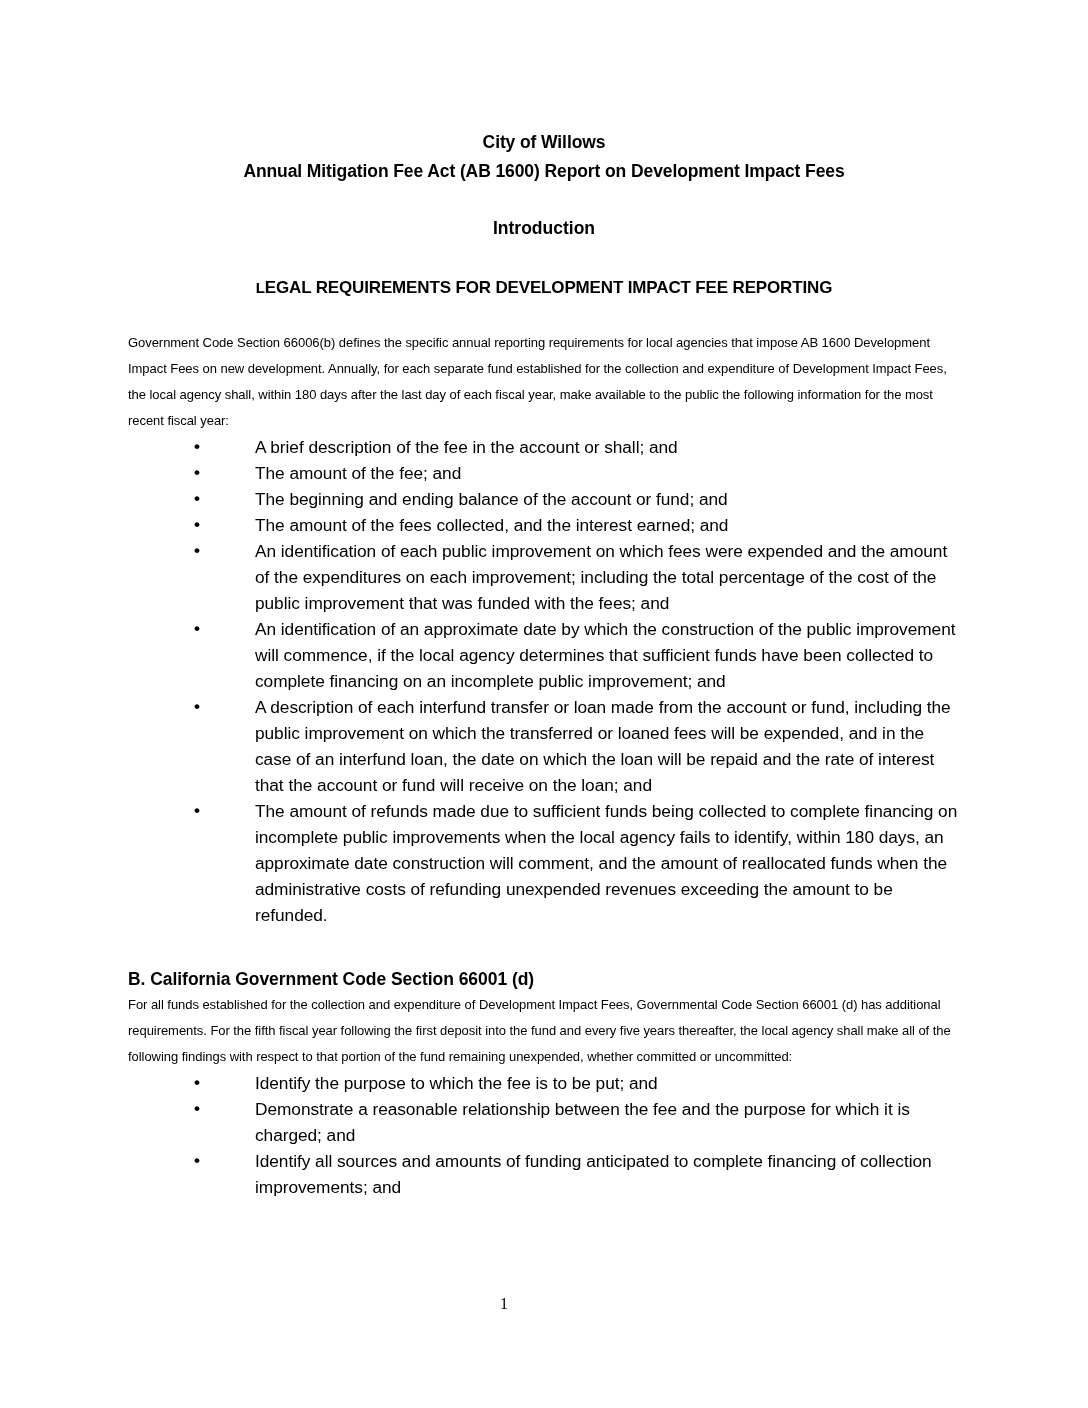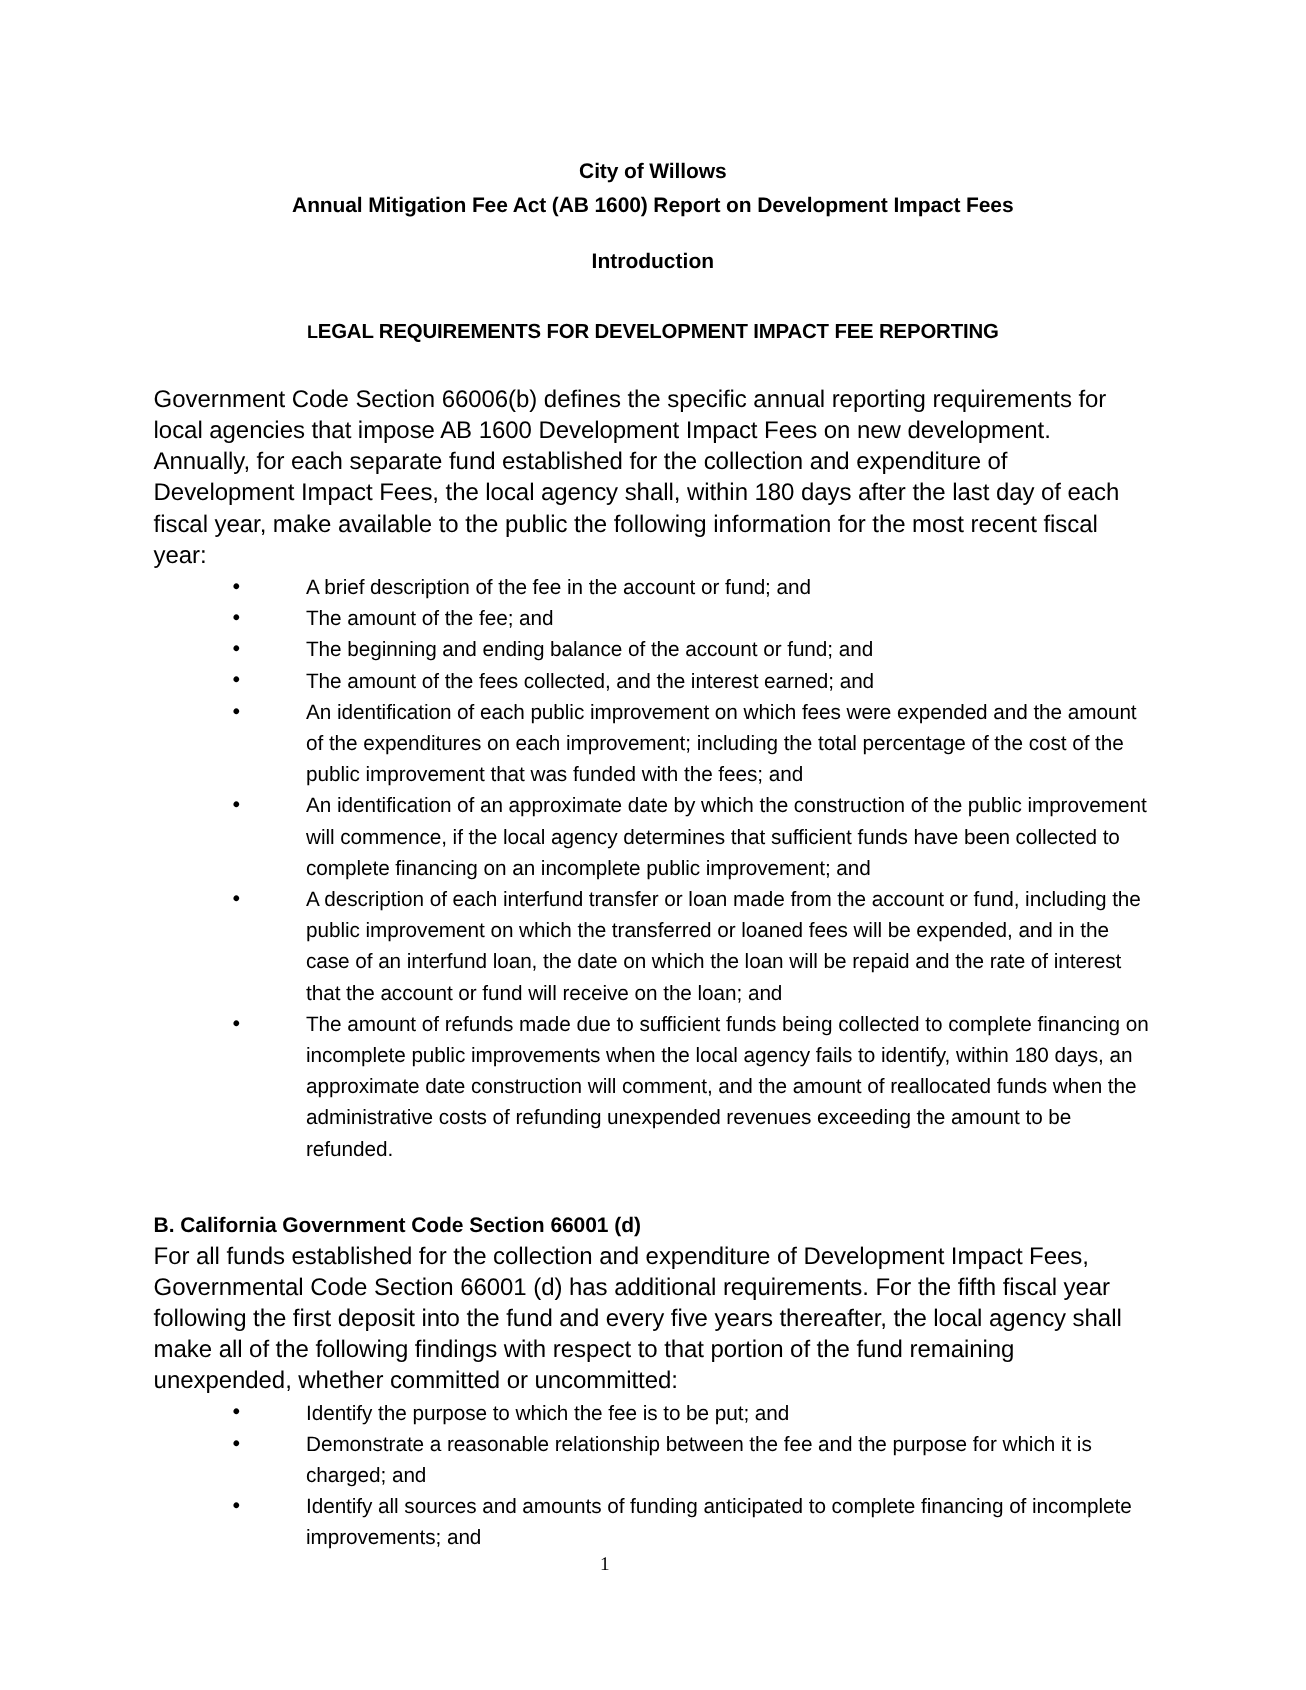--- a/index.html
+++ b/index.html
@@ -47,21 +47,21 @@
   }
 
   
   .centered-heading {
     text-align: center;
     font-weight: bold;
     font-size: 17.5px;
     line-height: 29px;
   }
   .intro-heading {
-    margin-top: 17px;
+    margin-top: 28px;
   }
   .legal-heading {
     margin-top: 30px;
     font-size: 17px;
     letter-spacing: -0.15px;
   }
   .legal-heading .dropcap-small {
     font-size: 15px;
   }
 
@@ -73,21 +73,21 @@
     margin-top: 38px;
   }
   .section-heading {
     font-weight: bold;
     font-size: 17.5px;
     line-height: 26px;
     text-align: left;
     letter-spacing: -0.05px;
   }
   .section-body {
-    font-size: 20px;
+    font-size: 13px;
     line-height: 26px;
     text-align: left;
     letter-spacing: -0.05px;
   }
   .section-body p {
     margin: 0;
   }
 
   
   ul.bullets {
@@ -139,40 +139,40 @@
 
     <div class="centered-heading intro-heading">Introduction</div>
 
     <div class="centered-heading legal-heading"><span class="dropcap-small">L</span><span>EGAL REQUIREMENTS FOR DEVELOPMENT IMPACT FEE REPORTING</span></div>
 
     <div class="section section-a">
       <div class="section-body">
         <p>Government Code Section 66006(b) defines the specific annual reporting requirements for local agencies that impose AB 1600 Development Impact Fees on new development. Annually, for each separate fund established for the collection and expenditure of Development Impact Fees, the local agency shall, within 180 days after the last day of each fiscal year, make available to the public the following information for the most recent fiscal year:</p>
       </div>
       <ul class="bullets">
-        <li><span class="bullet-marker">•</span><span>A brief description of the fee in the account or fund; and</span></li>
+        <li><span class="bullet-marker">•</span><span>A brief description of the fee in the account or shall; and</span></li>
         <li><span class="bullet-marker">•</span><span>The amount of the fee; and</span></li>
         <li><span class="bullet-marker">•</span><span>The beginning and ending balance of the account or fund; and</span></li>
         <li><span class="bullet-marker">•</span><span>The amount of the fees collected, and the interest earned; and</span></li>
         <li><span class="bullet-marker">•</span><span>An identification of each public improvement on which fees were expended and the amount of the expenditures on each improvement; including the total percentage of the cost of the public improvement that was funded with the fees; and</span></li>
         <li><span class="bullet-marker">•</span><span>An identification of an approximate date by which the construction of the public improvement will commence, if the local agency determines that sufficient funds have been collected to complete financing on an incomplete public improvement; and</span></li>
         <li><span class="bullet-marker">•</span><span>A description of each interfund transfer or loan made from the account or fund, including the public improvement on which the transferred or loaned fees will be expended, and in the case of an interfund loan, the date on which the loan will be repaid and the rate of interest that the account or fund will receive on the loan; and</span></li>
         <li><span class="bullet-marker">•</span><span>The amount of refunds made due to sufficient funds being collected to complete financing on incomplete public improvements when the local agency fails to identify, within 180 days, an approximate date construction will comment, and the amount of reallocated funds when the administrative costs of refunding unexpended revenues exceeding the amount to be refunded.</span></li>
       </ul>
     </div>
 
     <div class="section section-b">
       <div class="section-heading">B. California Government Code Section 66001 (d)</div>
       <div class="section-body">
         <p>For all funds established for the collection and expenditure of Development Impact Fees, Governmental Code Section 66001 (d) has additional requirements. For the fifth fiscal year following the first deposit into the fund and every five years thereafter, the local agency shall make all of the following findings with respect to that portion of the fund remaining unexpended, whether committed or uncommitted:</p>
       </div>
       <ul class="bullets">
         <li><span class="bullet-marker">•</span><span>Identify the purpose to which the fee is to be put; and</span></li>
         <li><span class="bullet-marker">•</span><span>Demonstrate a reasonable relationship between the fee and the purpose for which it is charged; and</span></li>
-        <li><span class="bullet-marker">•</span><span>Identify all sources and amounts of funding anticipated to complete financing of incomplete improvements; and</span></li>
+        <li><span class="bullet-marker">•</span><span>Identify all sources and amounts of funding anticipated to complete financing of collection improvements; and</span></li>
       </ul>
     </div>
 
   </div>
 
   <div class="page-number">1</div>
 
 </div>
 
 </body></html>

